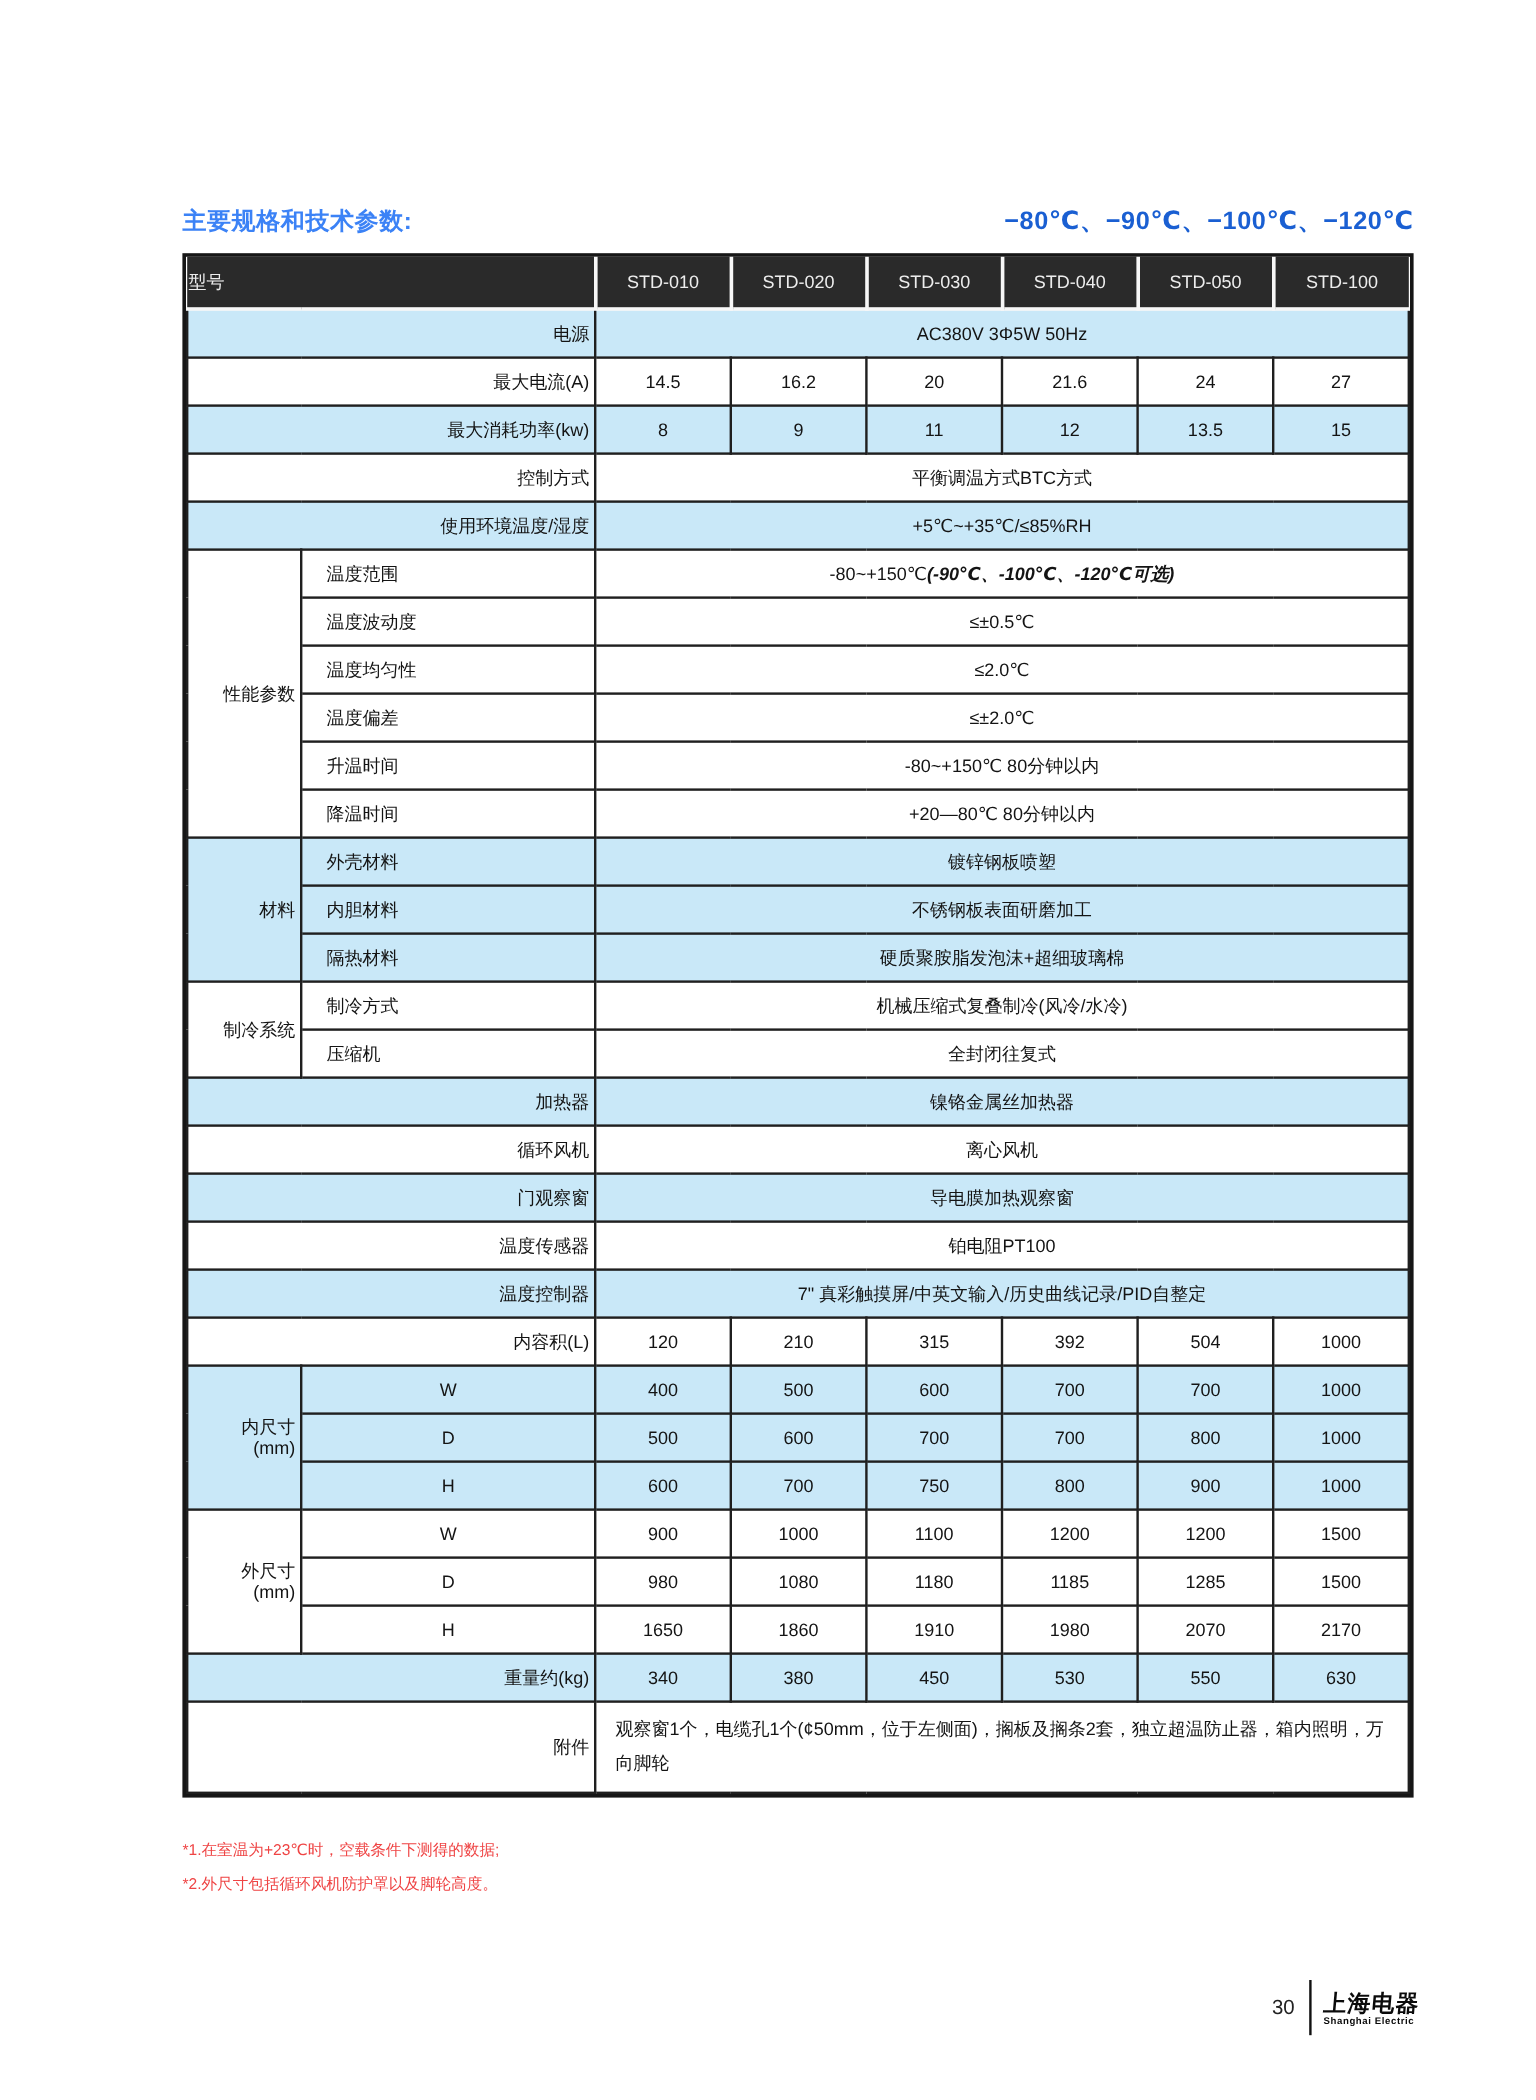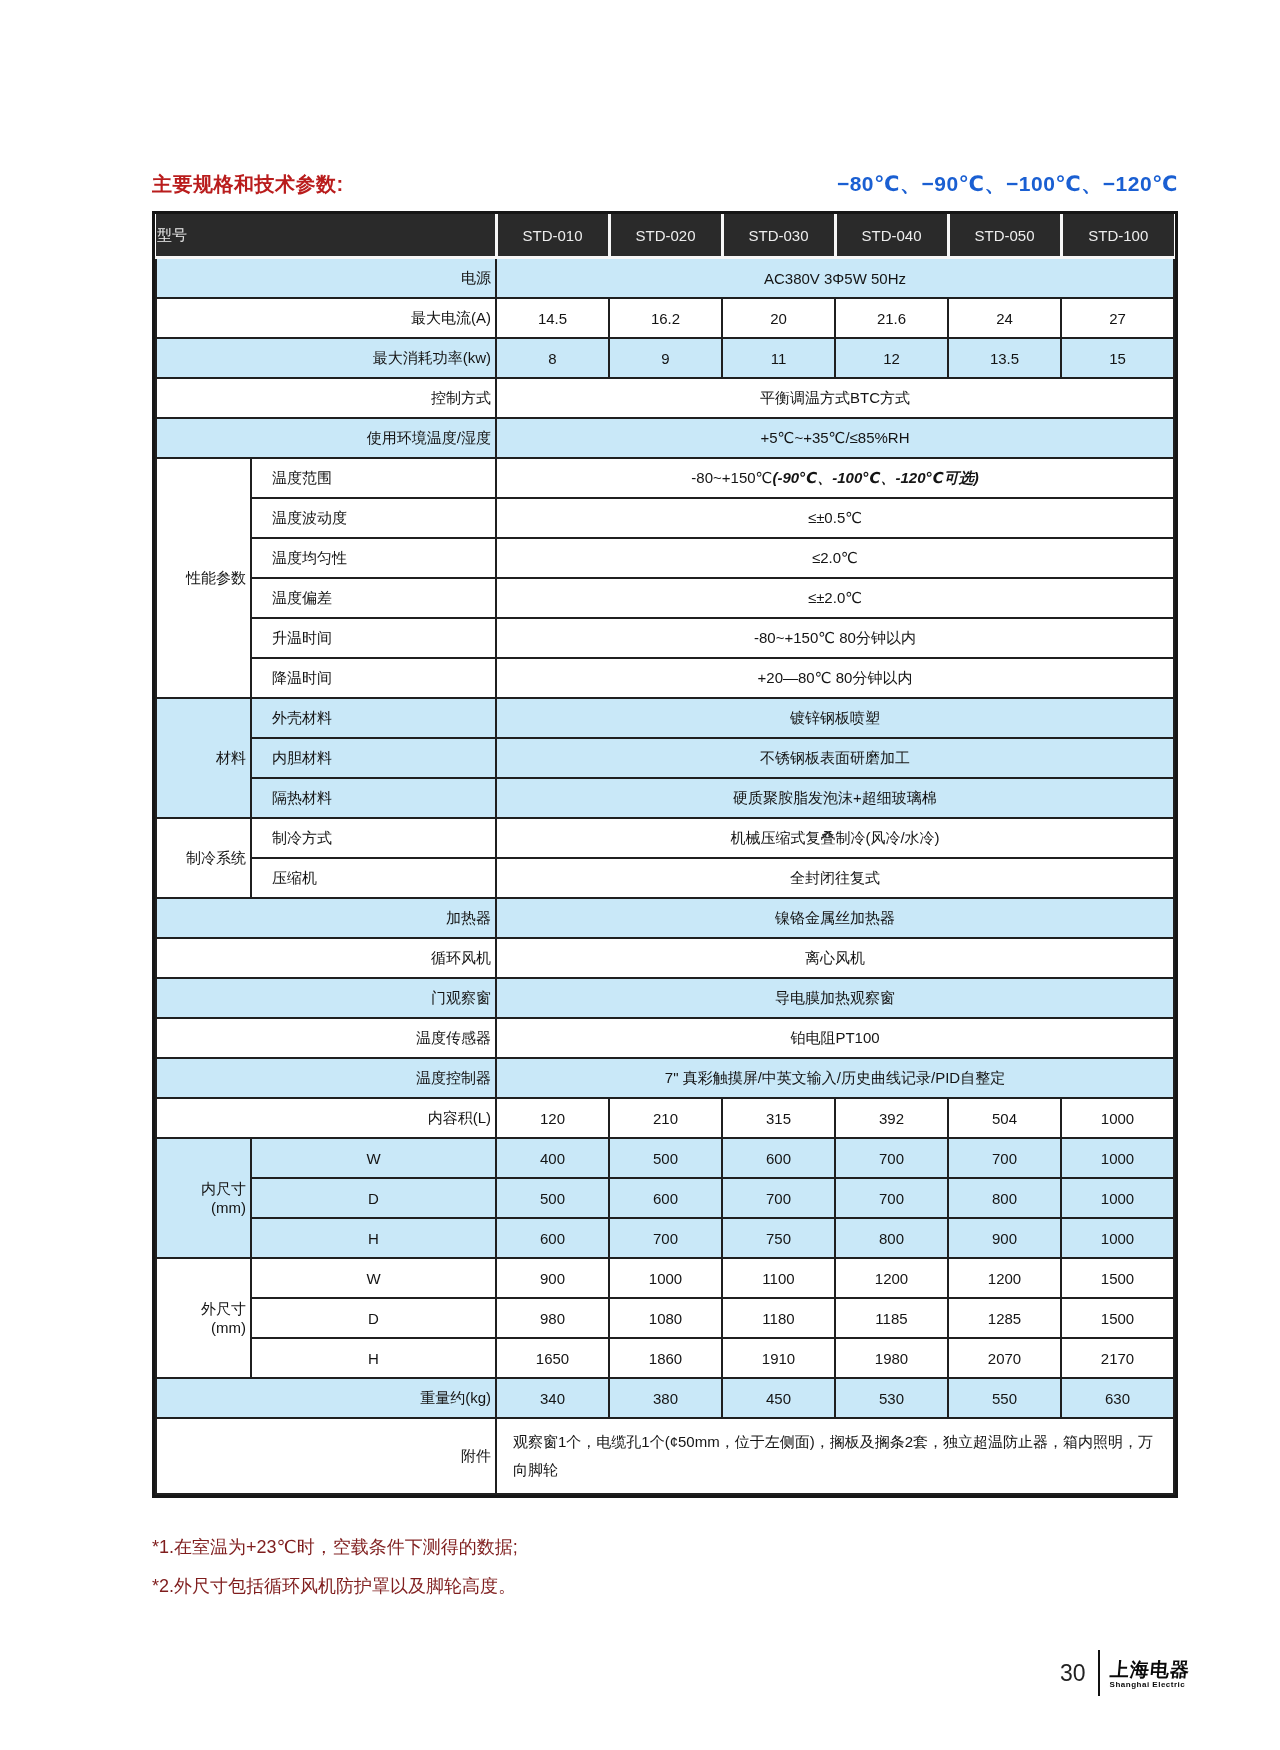--- a/index.html
+++ b/index.html
@@ -4,21 +4,21 @@
 <style>
   html,body{margin:0;padding:0;background:#e9e9e9;}
   .page{
     position:relative;width:1280px;height:1750px;background:#ffffff;
     margin:0 auto;overflow:hidden;
     font-family:"Liberation Sans","DejaVu Sans",sans-serif;
     color:#141414;
   }
   .content{position:absolute;left:152px;top:170px;width:1026px;}
   .title-row{display:flex;justify-content:space-between;align-items:flex-end;margin-bottom:13px;}
-  .page-title{font-size:20px;font-weight:700;color:#b91c1c;letter-spacing:0.5px;}
+  .page-title{font-size:20px;font-weight:700;color:#3b82f6;letter-spacing:0.5px;}
   .temp-options{font-size:21px;font-weight:700;color:var(--accent,#1a5fd2);letter-spacing:0.5px;}
   .table-wrap{border:3px solid #161616;}
   table{width:100%;border-collapse:collapse;table-layout:fixed;}
   col.c-group{width:95px;}
   col.c-sub{width:245px;}
   thead th{
     background:var(--header-bg,#2a2a2a);color:#ededed;font-weight:500;font-size:15px;
     height:40px;border:3px solid #f7f7f7;border-top:0;
   }
   thead th.model{ text-align:left;border-left:0;}
@@ -28,23 +28,23 @@
     text-align:center;padding:2px 4px;
   }
   tr.bg-blue td{background:var(--row-blue,#c9e8f8);}
   tr.bg-white td{background:#ffffff;}
   td.cell-label,td.cell-group{text-align:right;padding-left:14px;}
   td.cell-sub{text-align:left;padding-left:20px;}
   td.cell-sub.center{text-align:center;padding-left:4px;}
   td.cell-value b{font-weight:700;font-style:italic;}
   td.cell-value.left{text-align:left;padding:8px 16px;line-height:1.9;}
   tr.tall{height:76px;}
-  .footnotes{margin-top:30px;font-size:18px;color:#7f1d1d;line-height:2.15;}
+  .footnotes{margin-top:30px;font-size:13px;color:#ef4444;line-height:2.15;}
   .page-footer{position:absolute;top:1650px;left:1060px;display:flex;align-items:center;}
-  .page-number{font-size:23px;color:#222;margin-right:12px;}
+  .page-number{font-size:17px;color:#222;margin-right:12px;}
   .footer-divider{width:2px;height:46px;background:#111;margin-right:10px;}
   .logo-cn{font-family:"DejaVu Serif","Liberation Serif",serif;font-weight:900;font-size:19px;color:#0a0a0a;transform:skewX(-5deg);letter-spacing:1px;}
   .logo-en{font-size:8px;font-weight:700;color:#0a0a0a;margin-top:-3px;letter-spacing:0.5px;}
 </style>
 </head>
 <body>
 
 <div class="page">
   <div class="content">
     <div class="title-row">

